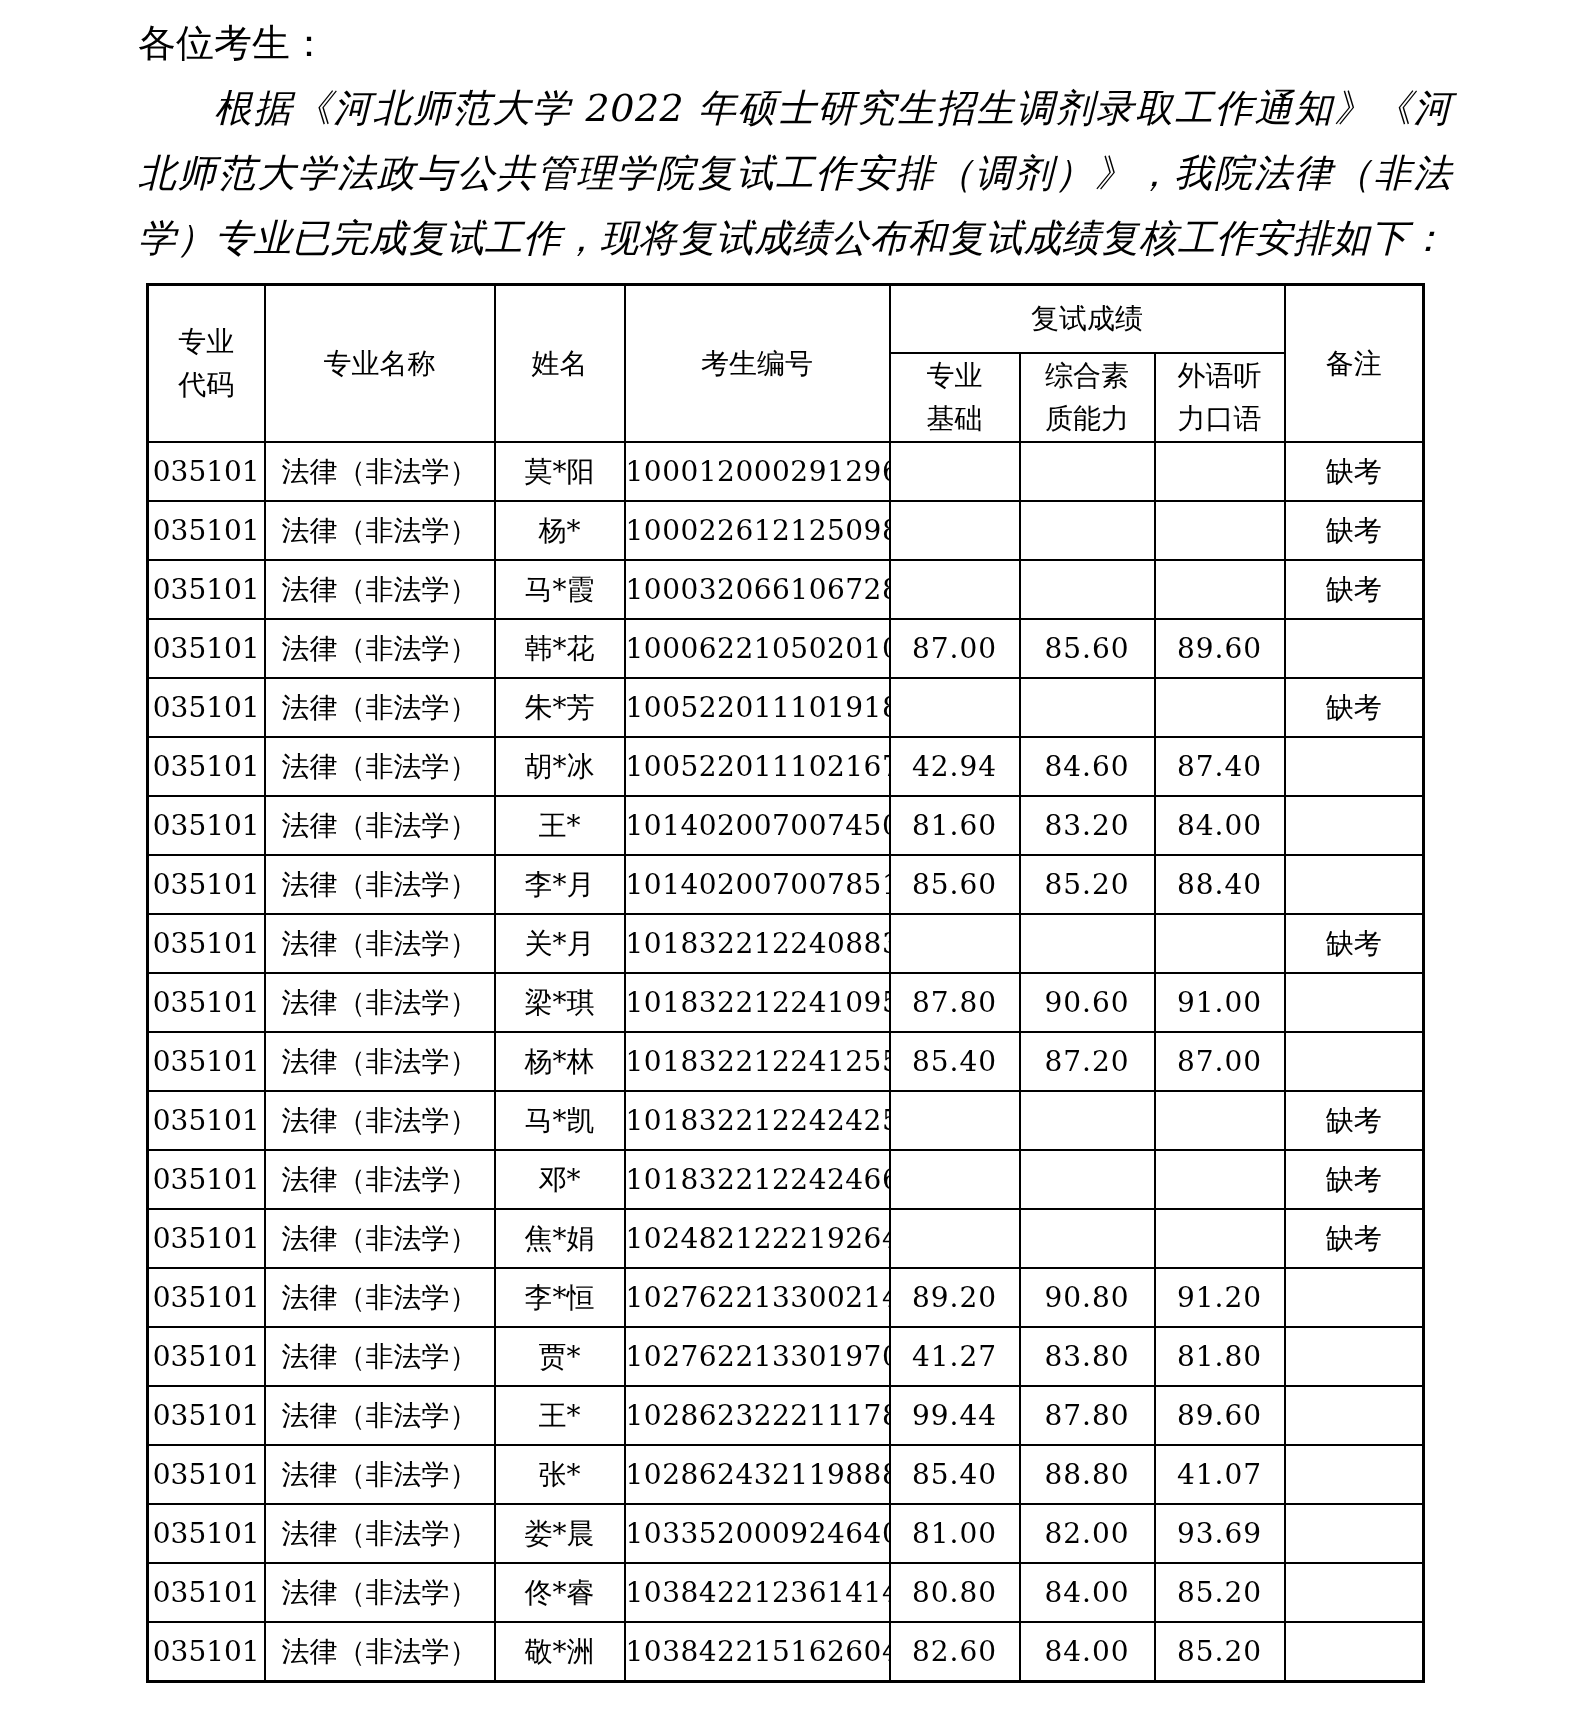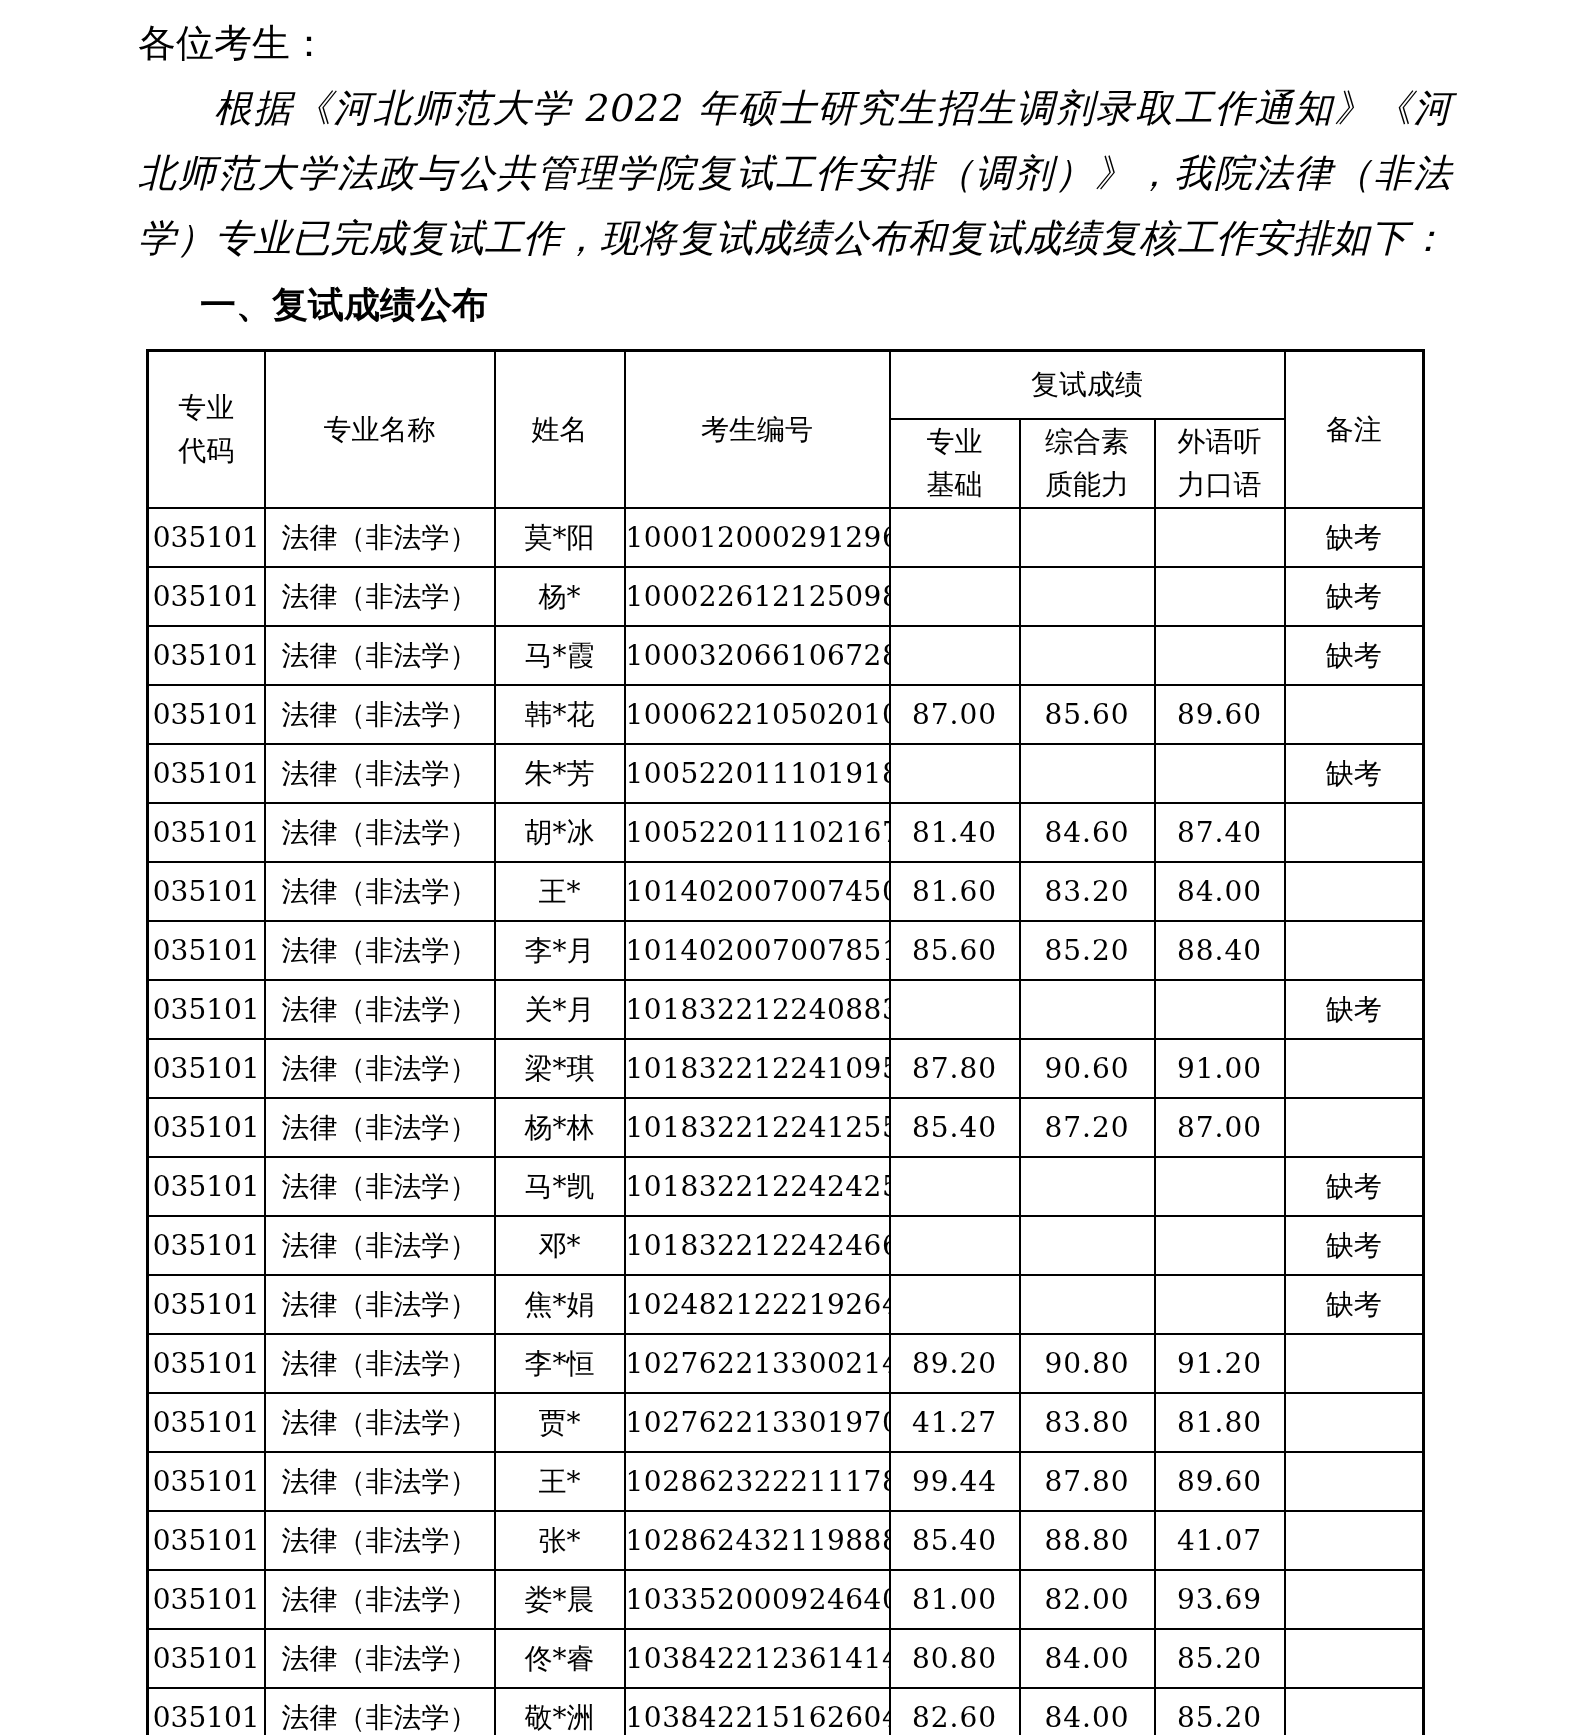--- a/index.html
+++ b/index.html
@@ -72,21 +72,20 @@
 </style>
 </head>
 <body>
 
 <div class="page">
 
   <p class="salutation">各位考生：</p>
 
   <p class="intro-paragraph">根据《河北师范大学 2022 年硕士研究生招生调剂录取工作通知》《河北师范大学法政与公共管理学院复试工作安排（调剂）》，我院法律（非法学）专业已完成复试工作，现将复试成绩公布和复试成绩复核工作安排如下：</p>
 
-  <h2 class="section-title">一、复试成绩公布</h2>
 
   <table class="scores">
     <colgroup>
       <col style="width:117px">
       <col style="width:230px">
       <col style="width:130px">
       <col style="width:265px">
       <col style="width:130px">
       <col style="width:135px">
       <col style="width:130px">
@@ -160,21 +159,21 @@
     <td class="c-score"></td>
     <td class="c-score"></td>
     <td class="c-score"></td>
     <td class="c-remark">缺考</td>
   </tr>
         <tr class="data-row">
     <td class="c-code">035101</td>
     <td class="c-major">法律（非法学）</td>
     <td class="c-name">胡*冰</td>
     <td class="c-id">100522011102167</td>
-    <td class="c-score">81.40</td>
+    <td class="c-score">42.94</td>
     <td class="c-score">84.60</td>
     <td class="c-score">87.40</td>
     <td class="c-remark"></td>
   </tr>
         <tr class="data-row">
     <td class="c-code">035101</td>
     <td class="c-major">法律（非法学）</td>
     <td class="c-name">王*</td>
     <td class="c-id">101402007007450</td>
     <td class="c-score">81.60</td>

